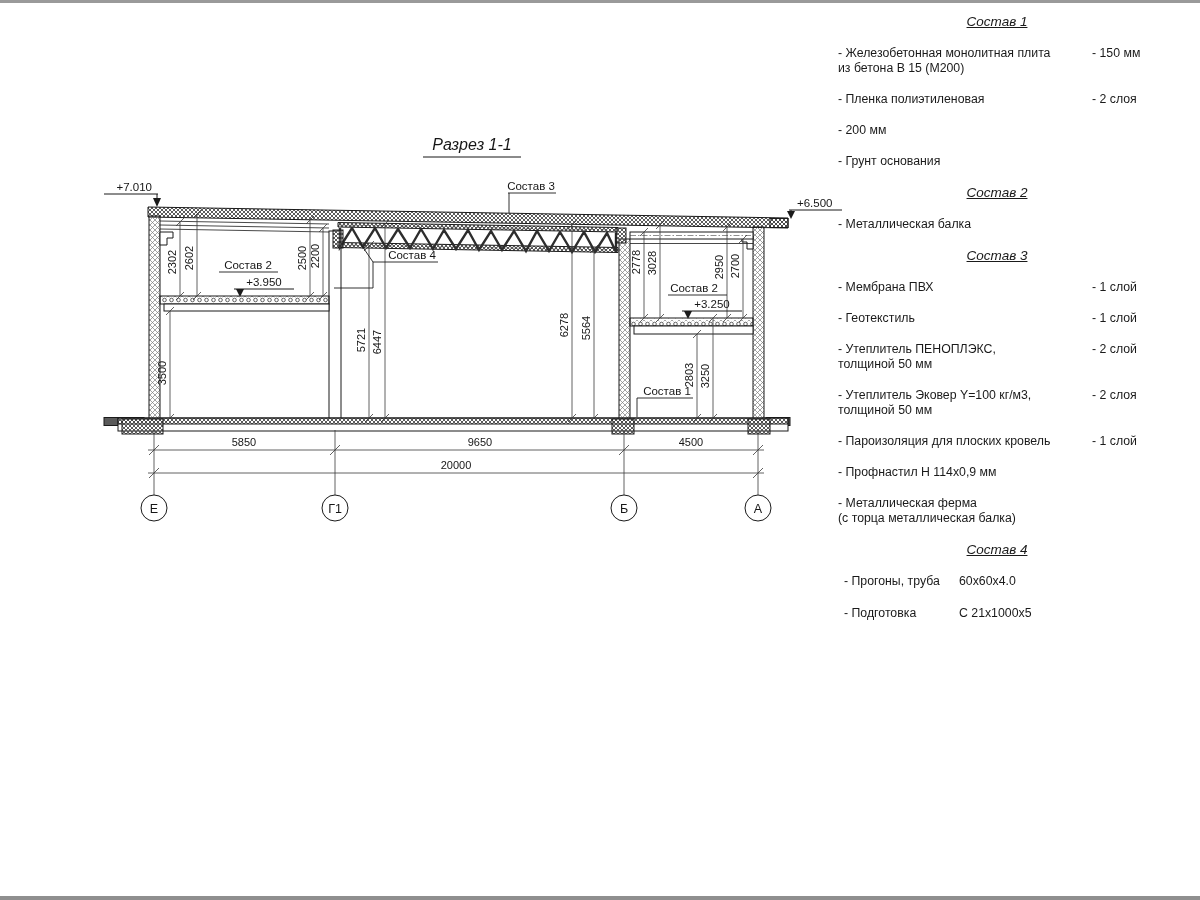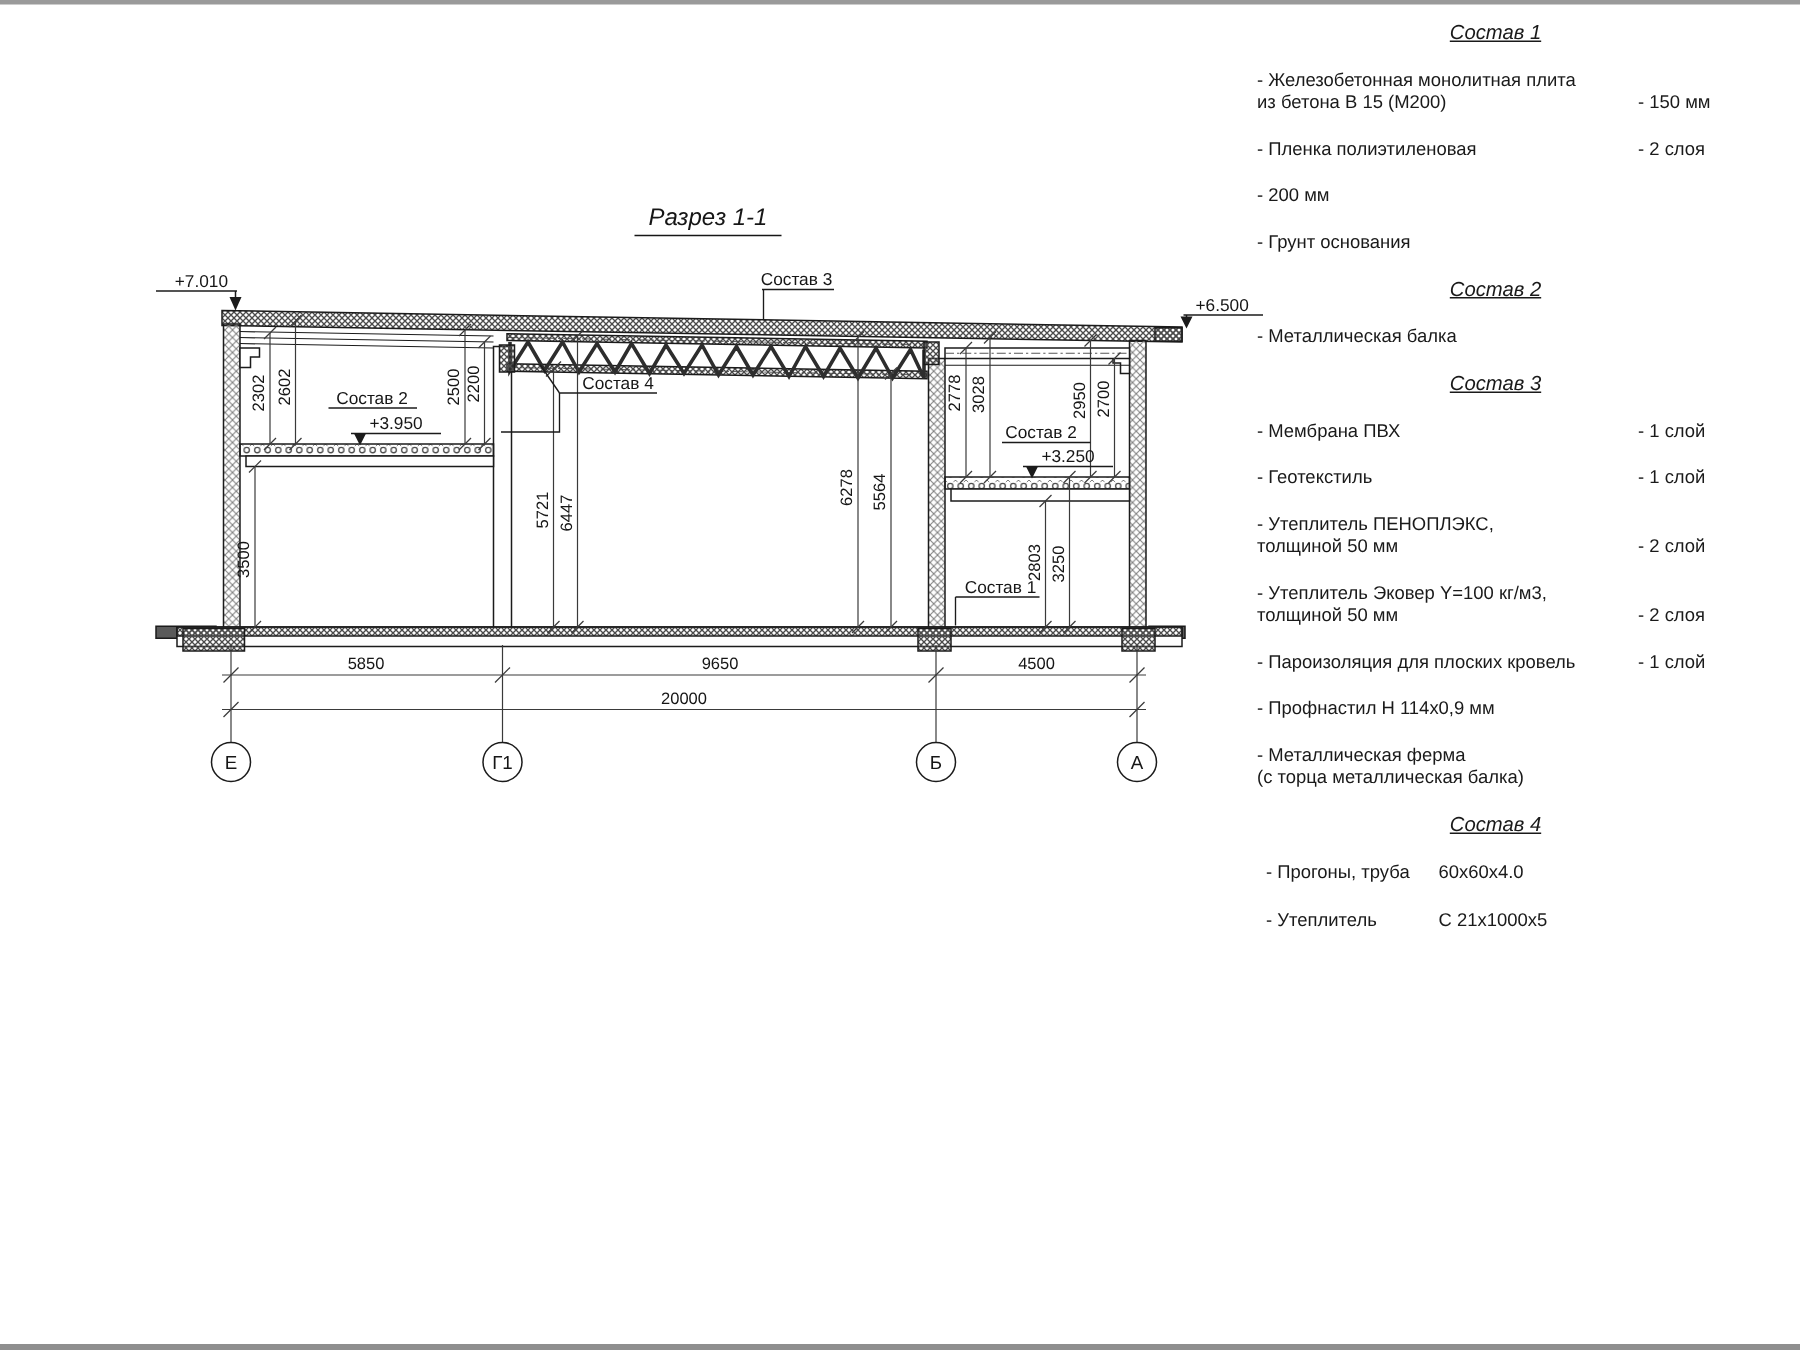--- a/index.html
+++ b/index.html
@@ -13,21 +13,21 @@
   text.dim{font-size:11px;}
   text.lvl{font-size:11.5px;}
   text.callout{font-size:11.5px;}
   text.axis{font-size:12.5px;}
   text.title{font-size:16px;font-style:italic;}
   
   .legend{position:absolute;left:838px;top:14px;width:318px;font-size:12.3px;line-height:15px;}
   .sec-title{text-align:center;font-style:italic;font-size:13.5px;margin:0 0 17px 0;}
   .sec-title span{text-decoration:underline;}
   .sec-title.later{margin-top:11px;}
-  .item{display:flex;align-items:flex-end;margin-bottom:16px;}
+  .item{display:flex;margin-bottom:16px;}
   .item .n{white-space:pre-line;flex:1;}
   .item .v{flex:0 0 64px;text-align:left;white-space:nowrap;}
   .sec4 .item{align-items:flex-end;margin-bottom:17px;margin-left:6px;}
   .sec4 .item .n{flex:0 0 115px;}
   .sec4 .item .v{flex:0 0 auto;}
 </style>
 </head>
 <body>
 
 <div class="edge top"></div>
@@ -355,17 +355,17 @@
     <div class="v"></div>
   </div>
 
   <div class="sec4">
     <div class="sec-title later"><span>Состав 4</span></div>
     <div class="item">
       <div class="n">- Прогоны, труба</div>
       <div class="v">60х60х4.0</div>
     </div>
     <div class="item">
-      <div class="n">- Утеплитель</div>
+      <div class="n">- Подготовка</div>
       <div class="v">С 21х1000х5</div>
     </div>
   </div>
 </div>
 
 </body></html>

